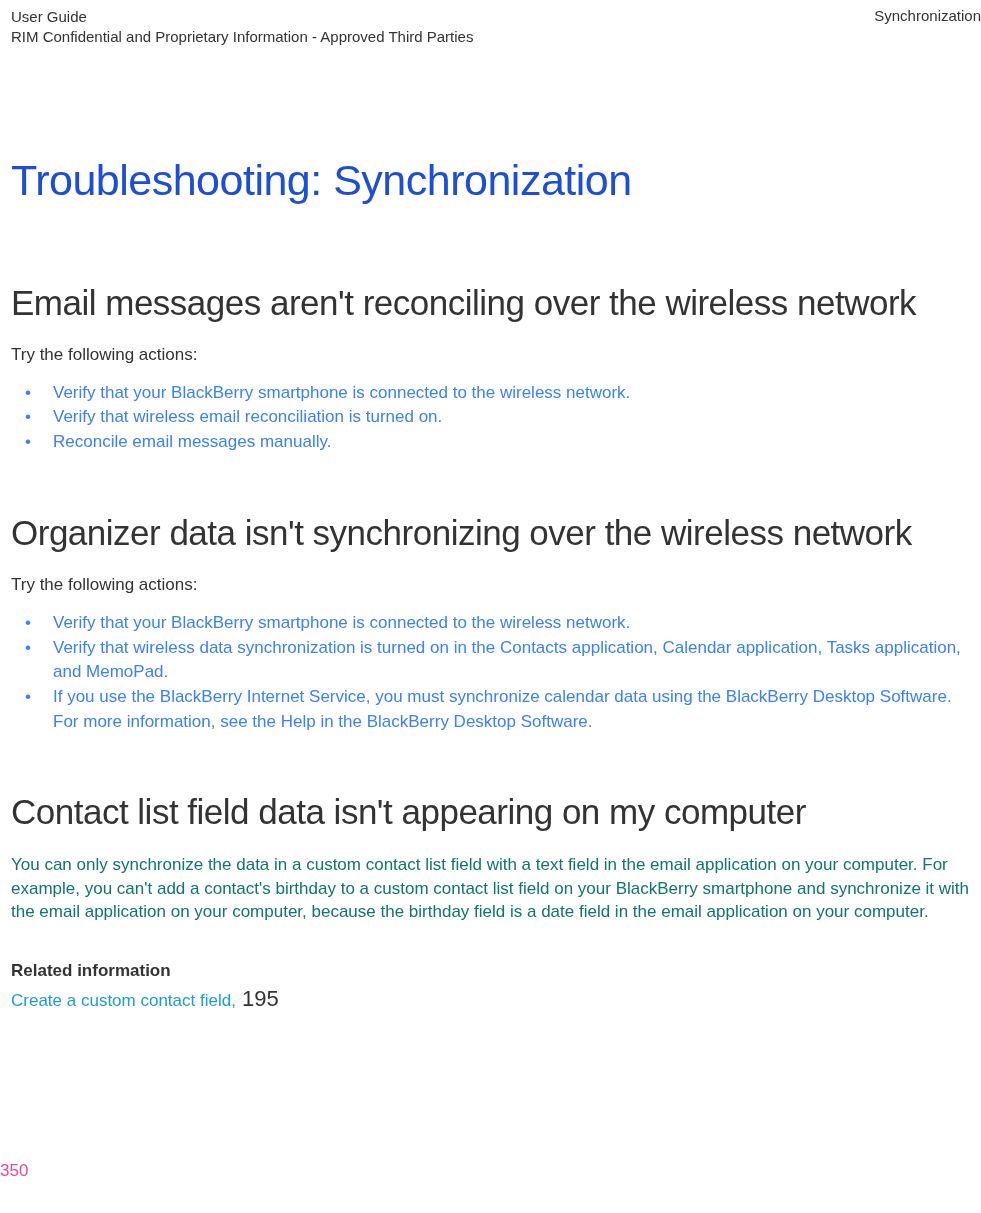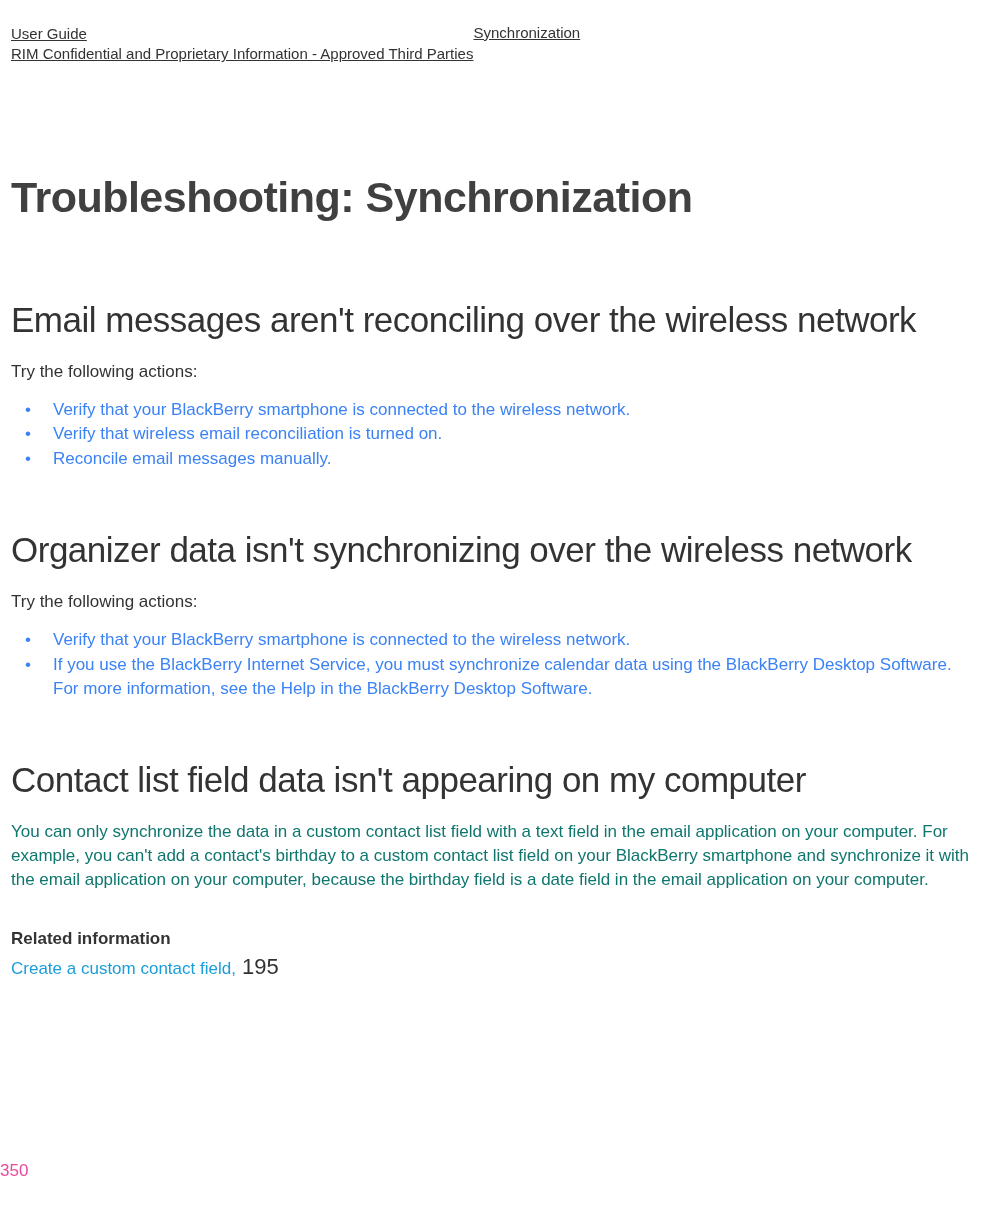--- a/index.html
+++ b/index.html
@@ -6,32 +6,31 @@
     body {
       width: 981px;
       height: 1213px;
       font-family: "Helvetica Neue", Helvetica, Arial, sans-serif;
       color: #333;
       position: relative;
       background: #fff;
     }
     .header {
       display: flex;
-      justify-content: flex-start;
-      padding: 24px 0 0 11px;
+      justify-content: space-between;
+      padding: 7px 0 0 11px;
       font-size: 15px;
       color: #333;
-      text-decoration: underline;
     }
     .header-left { line-height: 1.35; }
     .header-right { text-align: right; }
     .content { padding: 0 11px; }
     h1.title {
-      color: #404040;
-      font-weight: 700;
+      color: #1d4ed8;
+      font-weight: 400;
       font-size: 43px;
       margin-top: 108px;
       margin-bottom: 75px;
       letter-spacing: -0.5px;
     }
     h2.section-heading {
       color: #333;
       font-weight: 400;
       font-size: 35px;
       margin-bottom: 18px;
@@ -107,20 +106,21 @@
   <ul class="actions">
     <li>Verify that your BlackBerry smartphone is connected to the wireless network.</li>
     <li>Verify that wireless email reconciliation is turned on.</li>
     <li>Reconcile email messages manually.</li>
   </ul>
 
   <h2 class="section-heading">Organizer data isn't synchronizing over the wireless network</h2>
   <p class="intro">Try the following actions:</p>
   <ul class="actions">
     <li>Verify that your BlackBerry smartphone is connected to the wireless network.</li>
+    <li>Verify that wireless data synchronization is turned on in the Contacts application, Calendar application, Tasks application, and MemoPad.</li>
     <li>If you use the BlackBerry Internet Service, you must synchronize calendar data using the BlackBerry Desktop Software. For more information, see the Help in the BlackBerry Desktop Software.</li>
   </ul>
 
   <h2 class="section-heading">Contact list field data isn't appearing on my computer</h2>
   <p class="para">You can only synchronize the data in a custom contact list field with a text field in the email application on your computer. For example, you can't add a contact's birthday to a custom contact list field on your BlackBerry smartphone and synchronize it with the email application on your computer, because the birthday field is a date field in the email application on your computer.</p>
 
   <div class="related-heading">Related information</div>
   <div>
     <span class="link">Create a custom contact field,</span><span class="link-suffix"> 195</span>
   </div>

